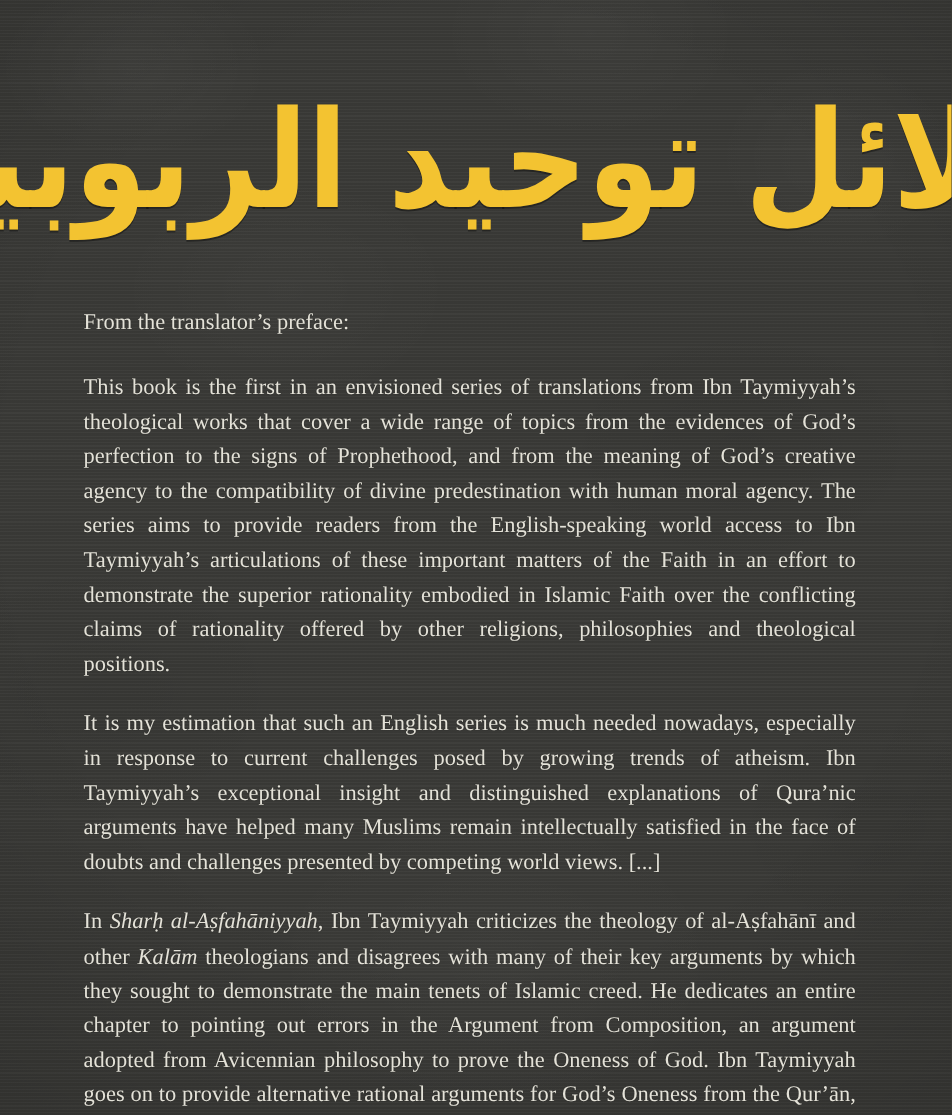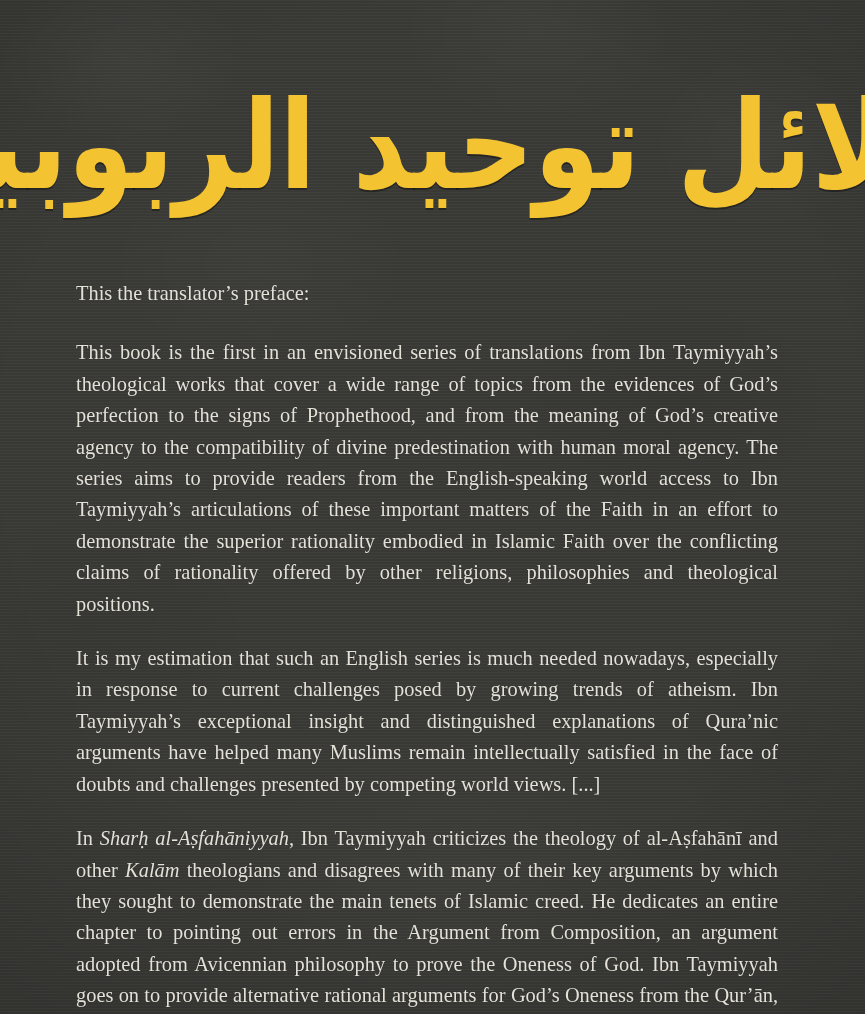--- a/index.html
+++ b/index.html
@@ -146,21 +146,21 @@
   <div class="texture-vignette"></div>
 
   <div class="content">
 
     <div class="calligraphy-block">
       <div class="calligraphy">دلائل توحيد الربوبية</div>
     </div>
 
     <div class="body-text">
 
-      <p class="para lead">This the translator’s preface:</p>
+      <p class="para lead">From the translator’s preface:</p>
 
       <p class="para justified-last">This book is the first in an envisioned series of translations from Ibn Taymiyyah’s theological works that cover a wide range of topics from the evidences of God’s perfection to the signs of Prophethood, and from the meaning of God’s creative agency to the compatibility of divine predestination with human moral agency. The series aims to provide readers from the English-speaking world access to Ibn Taymiyyah’s articulations of these important matters of the Faith in an effort to demonstrate the superior rationality embodied in Islamic Faith over the conflicting claims of rationality offered by other religions, philosophies and theological positions.</p>
 
       <p class="para justified-last">It is my estimation that such an English series is much needed nowadays, especially in response to current challenges posed by growing trends of atheism. Ibn Taymiyyah’s exceptional insight and distinguished explanations of Qura’nic arguments have helped many Muslims remain intellectually satisfied in the face of doubts and challenges presented by competing world views. [...]</p>
 
       <p class="para justified-last"><span>In </span><em>Sharḥ al-Aṣfahāniyyah</em><span>, Ibn Taymiyyah criticizes the theology of al-Aṣfahānī and other </span><em>Kalām</em><span> theologians and disagrees with many of their key arguments by which they sought to demonstrate the main tenets of Islamic creed. He dedicates an entire chapter to pointing out errors in the Argument from Composition, an argument adopted from Avicennian philosophy to prove the Oneness of God. Ibn Taymiyyah goes on to provide alternative rational arguments for God’s Oneness from the Qur’ān, giving a lengthy explanation of two specific arguments from chapter al-Mu’minūn.</span></p>
 
     </div>
 
   </div>

